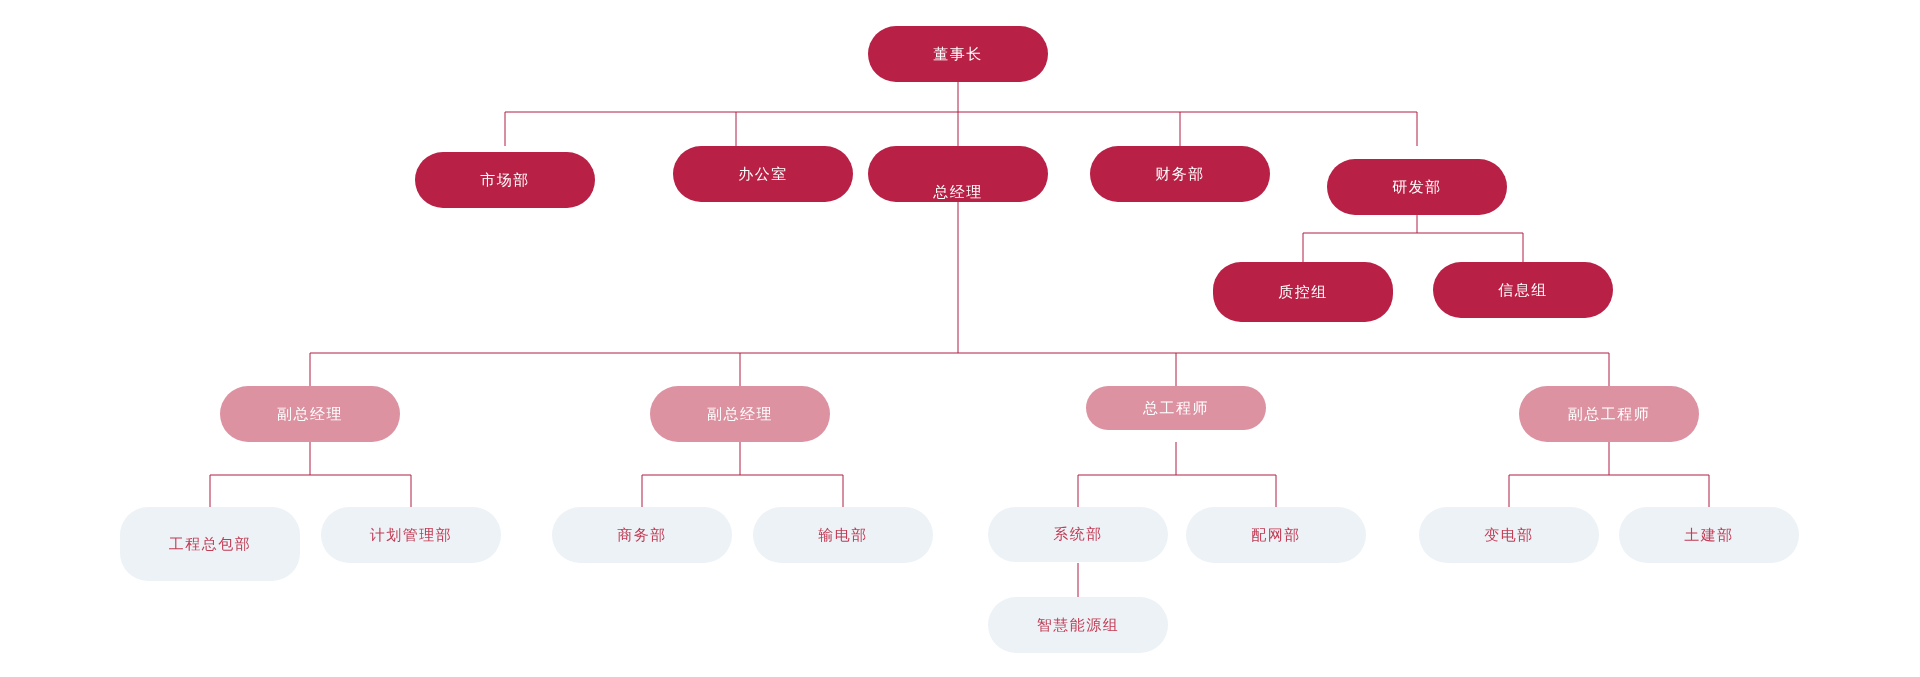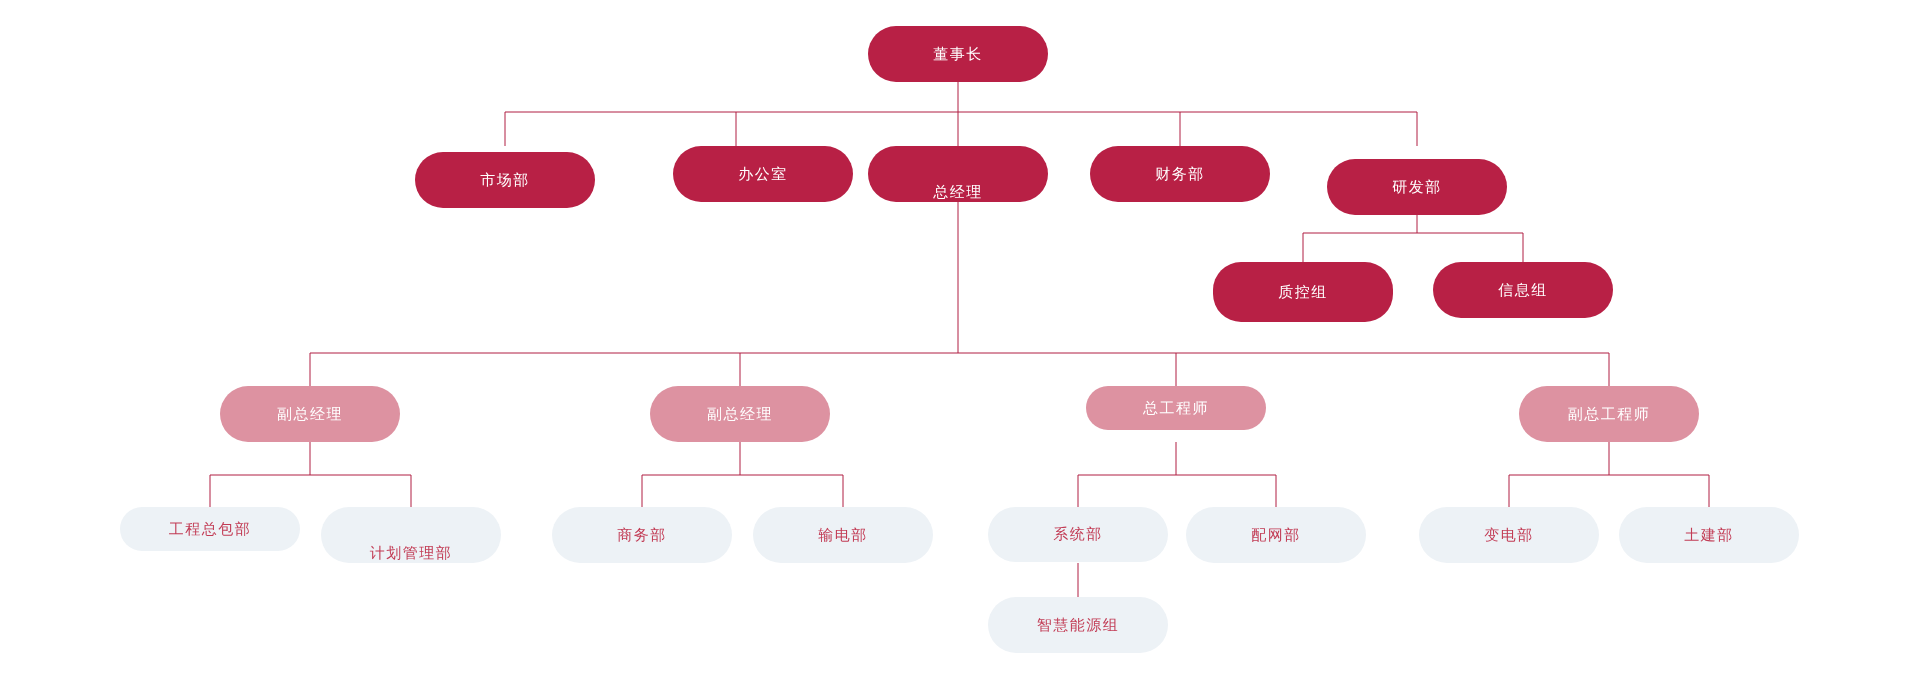--- a/index.html
+++ b/index.html
@@ -106,24 +106,24 @@
       </div>
       <div class="node secondary" style="left: 650px; top: 386px; width: 180px; height: 56px;">
         <span>副总经理</span>
       </div>
       <div class="node secondary" style="left: 1086px; top: 386px; width: 180px; height: 44px;">
         <span>总工程师</span>
       </div>
       <div class="node secondary" style="left: 1519px; top: 386px; width: 180px; height: 56px;">
         <span>副总工程师</span>
       </div>
-      <div class="node tertiary" style="left: 120px; top: 507px; width: 180px; height: 44px; text-align: center;">
+      <div class="node tertiary" style="left: 120px; top: 507px; width: 180px; height: 74px; text-align: center;">
         <span>工程总包部</span>
       </div>
-      <div class="node tertiary" style="left: 321px; top: 507px; width: 180px; height: 56px; align-items: flex-end;">
+      <div class="node tertiary" style="left: 321px; top: 507px; width: 180px; height: 56px;">
         <span>计划管理部</span>
       </div>
       <div class="node tertiary" style="left: 552px; top: 507px; width: 180px; height: 56px;">
         <span>商务部</span>
       </div>
       <div class="node tertiary" style="left: 753px; top: 507px; width: 180px; height: 56px;">
         <span>输电部</span>
       </div>
       <div class="node tertiary" style="left: 988px; top: 507px; width: 180px; height: 55px;">
         <span>系统部</span>

